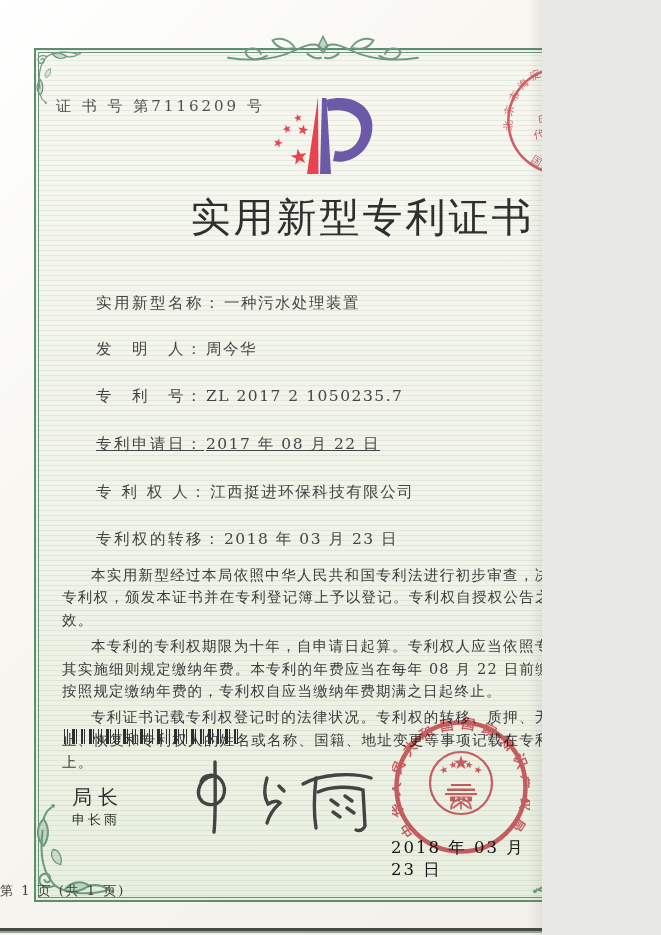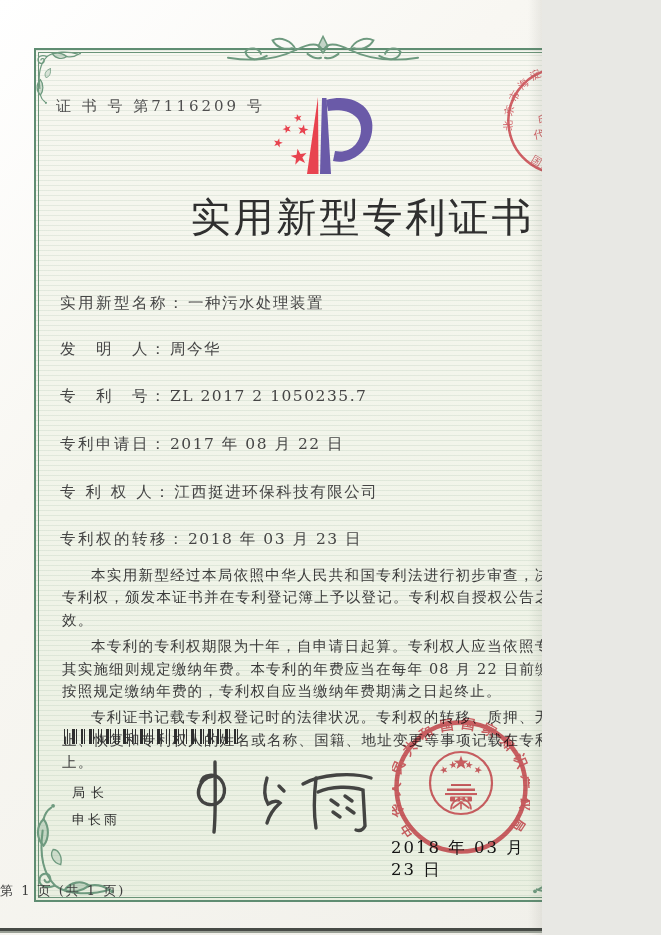--- a/index.html
+++ b/index.html
@@ -21,34 +21,34 @@
       linear-gradient(180deg,#f7f7f0 0%,#f1f4e9 55%,#e9efe0 100%);
   }
   #frame-inner{position:absolute;inset:2px;border:1px solid #6a9378;pointer-events:none;}
   .orn{position:absolute;pointer-events:none;}
   
   .abs{position:absolute;}
   #cert-no{left:56px;top:97px;font-size:15px;letter-spacing:3px;color:#4f4f4f;}
   #title{left:0;top:190px;width:661px;text-align:center;font-size:40px;letter-spacing:3px;
          font-weight:500;color:#2f2f2f;padding-left:32px;}
   .field{left:60px;font-size:15.5px;color:#454545;white-space:nowrap;}
-  .field .lbl{letter-spacing:2.5px;}
+  .field .lbl{letter-spacing:2.5px;margin-left:36px;}
   .field .val{letter-spacing:1.5px;margin-left:2px;}
-  #f0{top:293px;} #f1{top:339px;} #f2{top:386px;} #f3{top:434px;} #f4{top:482px;} #f5{top:529px;}
+  #f0{top:293px;} #f1{top:339px;} #f2{top:386px;} #f3{top:434px;text-decoration:underline;} #f4{top:482px;} #f5{top:529px;}
   #paras{left:58px;top:560px;width:544px;font-size:14.5px;line-height:22.4px;
          color:#3b3b3b;letter-spacing:1.2px;text-align:justify;}
   #paras p{margin:4px;text-indent:2em;}
   #barcode{left:64px;top:729px;width:178px;height:15px;
     background:
       repeating-linear-gradient(90deg,#2e2e2e 0 1.5px,rgba(0,0,0,0) 1.5px 3.2px,
         #2e2e2e 3.2px 4.2px,rgba(0,0,0,0) 4.2px 7.6px,
         #2e2e2e 7.6px 10.6px,rgba(0,0,0,0) 10.6px 12.2px,
         #2e2e2e 12.2px 13.2px,rgba(0,0,0,0) 13.2px 17px);
   }
-  #director-label{left:72px;top:784px;font-size:13px;letter-spacing:6px;color:#2e2e2e;
+  #director-label{left:72px;top:784px;font-size:20px;letter-spacing:6px;color:#2e2e2e;
     font-family:Liberation Sans, sans-serif;}
   #director-name{left:72px;top:811px;font-size:13px;letter-spacing:3px;color:#2e2e2e;
     font-family:"DejaVu Sans","Liberation Sans",sans-serif;}
   #signature{left:175px;top:758px;}
   #tax-stamp{left:502px;top:62px;transform:rotate(-10deg);mix-blend-mode:multiply;opacity:.92;}
   #main-seal{left:392px;top:718px;mix-blend-mode:multiply;opacity:.92;}
   #seal-date{left:391px;top:837px;font-size:16.5px;letter-spacing:2px;color:#141414;}
   #page-footer{left:0;top:882px;width:661px;font-size:13px;
     letter-spacing:2px;color:#3f3f3f;}
   .seal-text{fill:#d6555f;}

